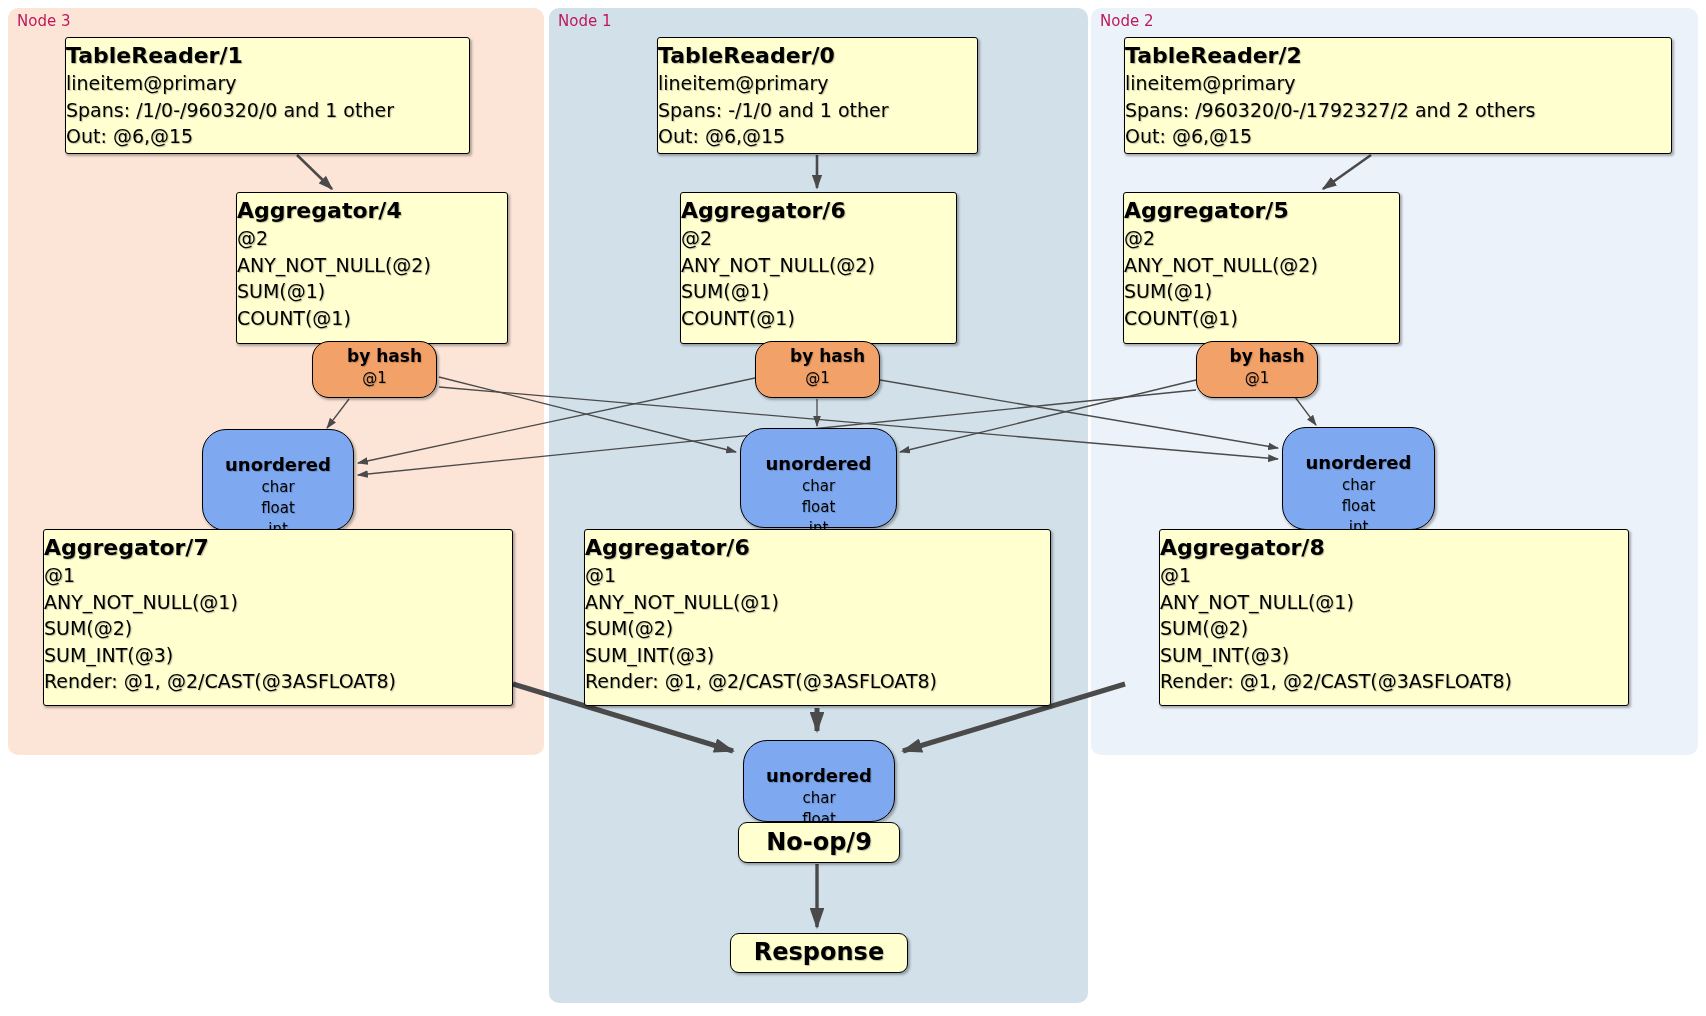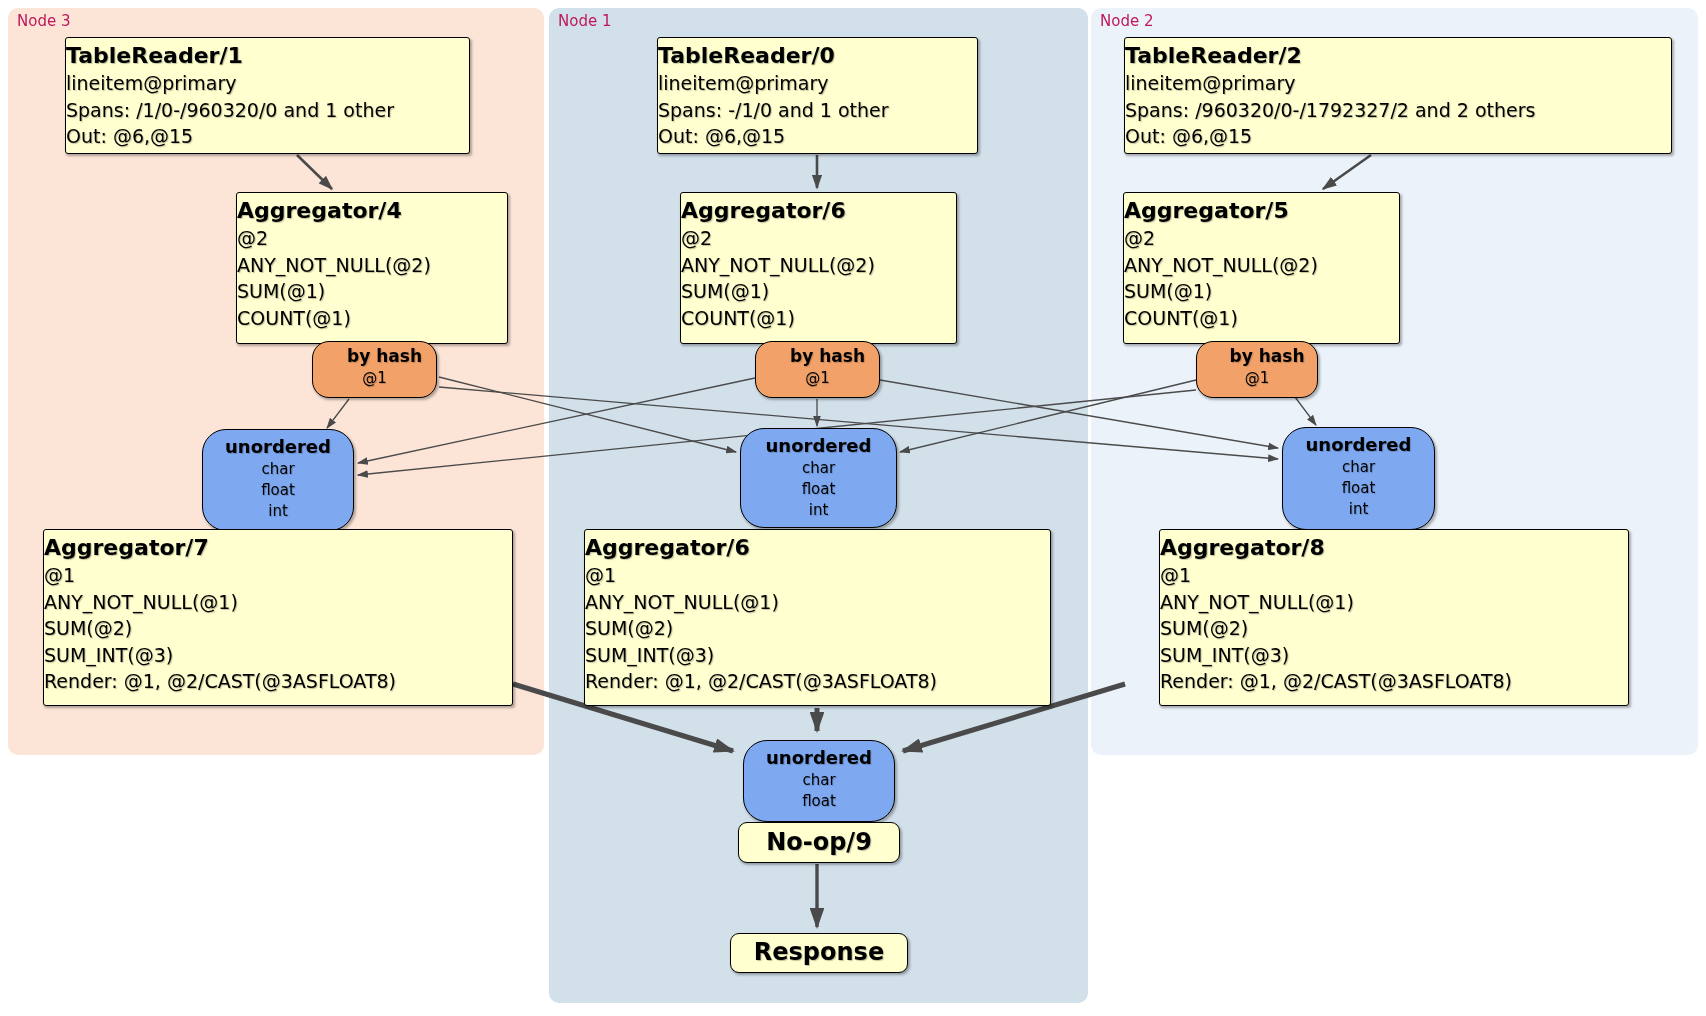--- a/index.html
+++ b/index.html
@@ -30,21 +30,21 @@
     padding-top:3px;
   }
   .router .title { font-weight:bold; font-size:17px; line-height:23px;padding-left:20px; }
   .router .line  { font-size:15px; line-height:20px; }
 
   .sync {
     position:absolute; box-sizing:border-box; text-align:center;
     background:#7ea9f1; border:1.6px solid #000; border-radius:24px;
     box-shadow:1.5px 2px 2.5px rgba(0,0,0,0.30);
     text-shadow:1px 1px 1px rgba(0,0,0,0.2);
-    padding-top:5px;
+    padding-top:23px;
   }
   .sync .title { font-weight:bold; font-size:18px; line-height:24px; }
   .sync .line  { font-size:15px; line-height:21px; }
 
   .term {
     position:absolute; box-sizing:border-box; text-align:center;
     background:#ffffd0; border:1.8px solid #000; border-radius:9px;
     box-shadow:1.5px 2px 2.5px rgba(0,0,0,0.30);
     text-shadow:1px 1px 1px rgba(0,0,0,0.25);
     font-weight:bold; font-size:24px;

